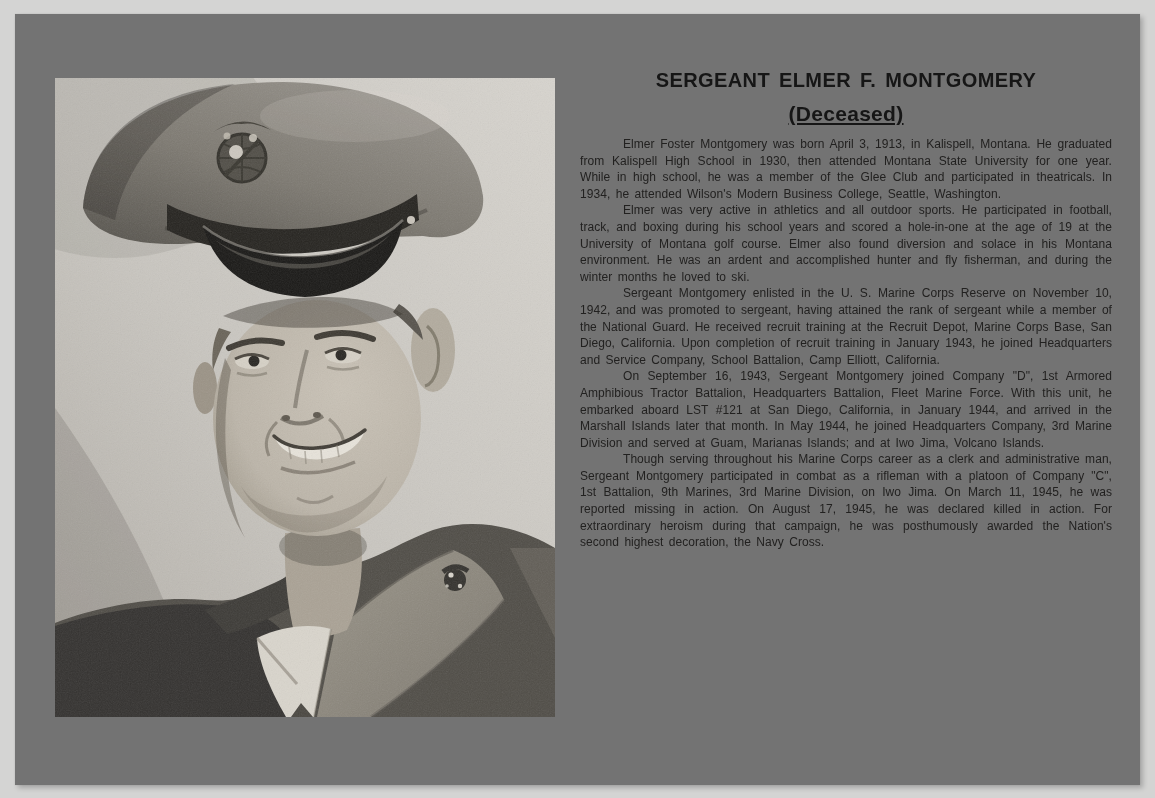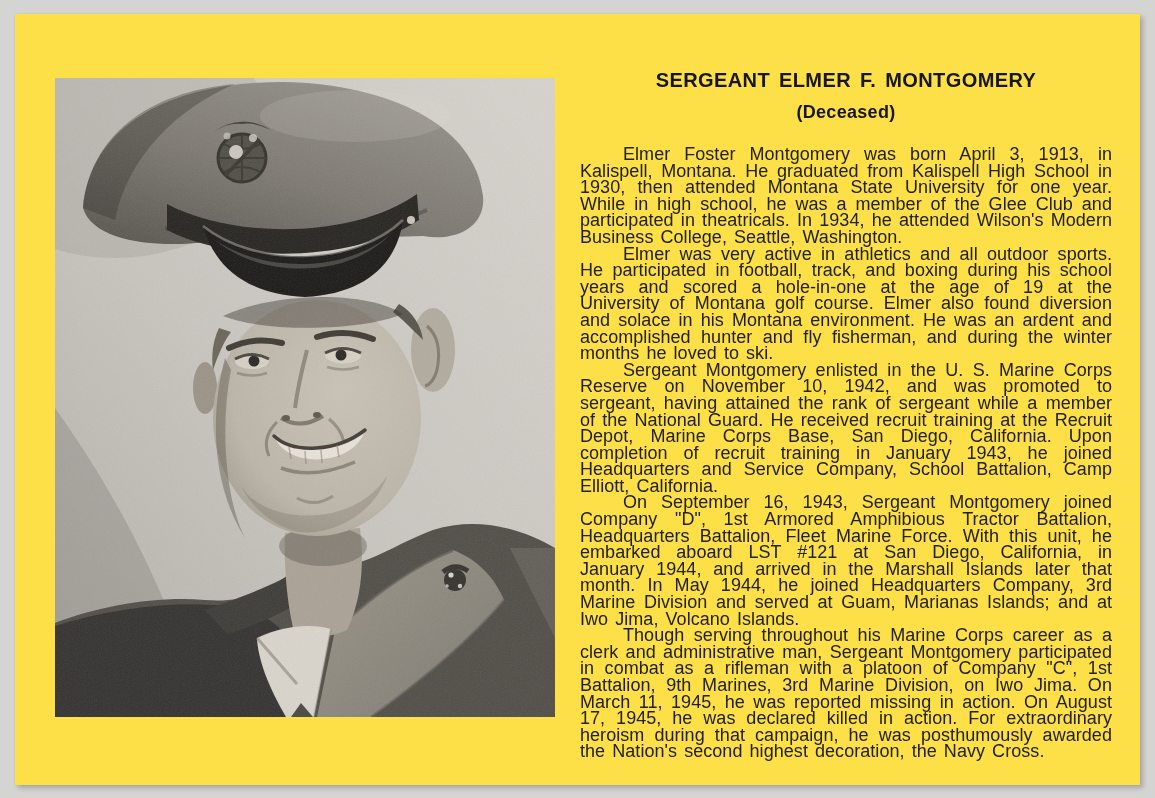--- a/index.html
+++ b/index.html
@@ -3,40 +3,40 @@
 <meta charset="utf-8">
 <style>
   html,body{margin:0;padding:0;}
   body{
     width:1155px;height:798px;position:relative;overflow:hidden;
     background:#d4d4d3;
     font-family:"Liberation Sans", sans-serif;
   }
   .scan-page{
     position:absolute;left:15px;top:14px;width:1125px;height:771px;
-    background:#fde047;
+    background:#737373;
     box-shadow:3px 3px 5px rgba(0,0,0,0.22), 0 0 1px rgba(0,0,0,0.15);
   }
   .portrait{
     position:absolute;left:40px;top:64px;width:500px;height:639px;
   }
   .portrait svg{display:block;width:100%;height:100%;}
   .text-col{
     position:absolute;left:565px;top:55px;width:532px;color:#1d1d1d;
   }
   .title{
     margin:0;font-size:20px;font-weight:bold;text-align:center;
     letter-spacing:0.4px;word-spacing:3px;color:#161616;
   }
   .subtitle{
-    margin:10px 0 0 0;font-size:18px;font-weight:bold;text-align:center;
-    letter-spacing:0.3px;color:#161616;
+    margin:10px 0 0 0;font-size:21px;font-weight:bold;text-align:center;
+    letter-spacing:0.3px;color:#161616;text-decoration:underline;
   }
   .bio{
-    margin-top:23px;font-size:18px;line-height:16.6px;
+    margin-top:10px;font-size:12px;line-height:16.6px;
     text-align:justify;word-spacing:2px;letter-spacing:0.05px;color:#222120;
   }
   .bio p{margin:0;text-indent:43px;}
 </style>
 </head>
 <body>
 
 <div class="scan-page">
 
   <div class="portrait">

